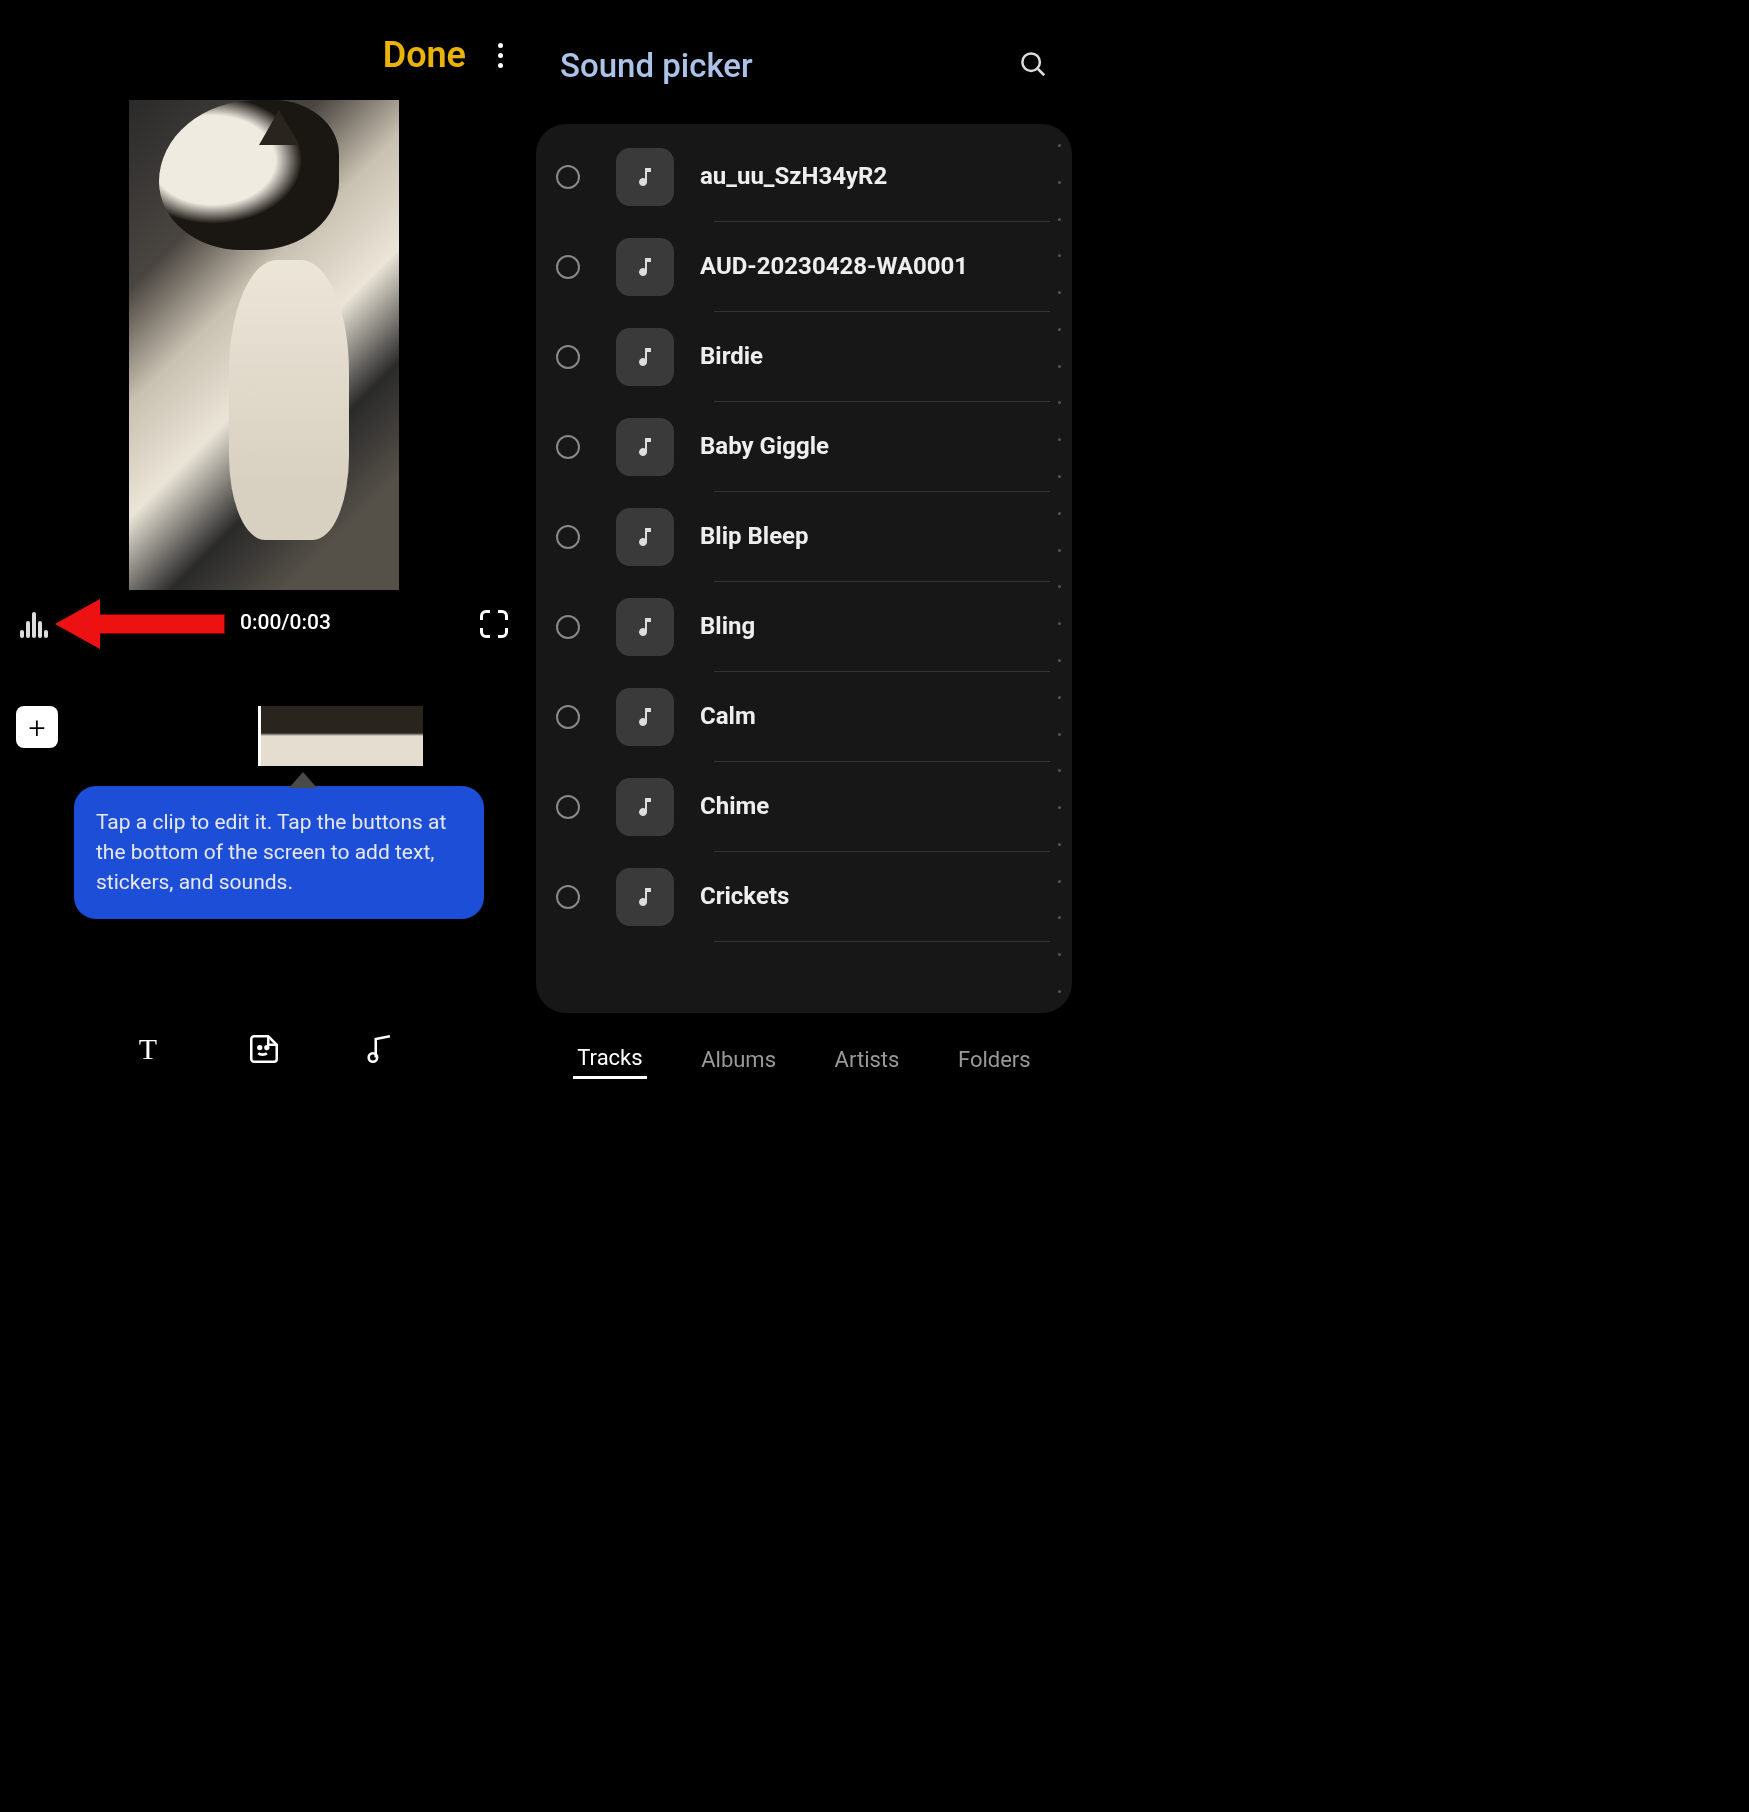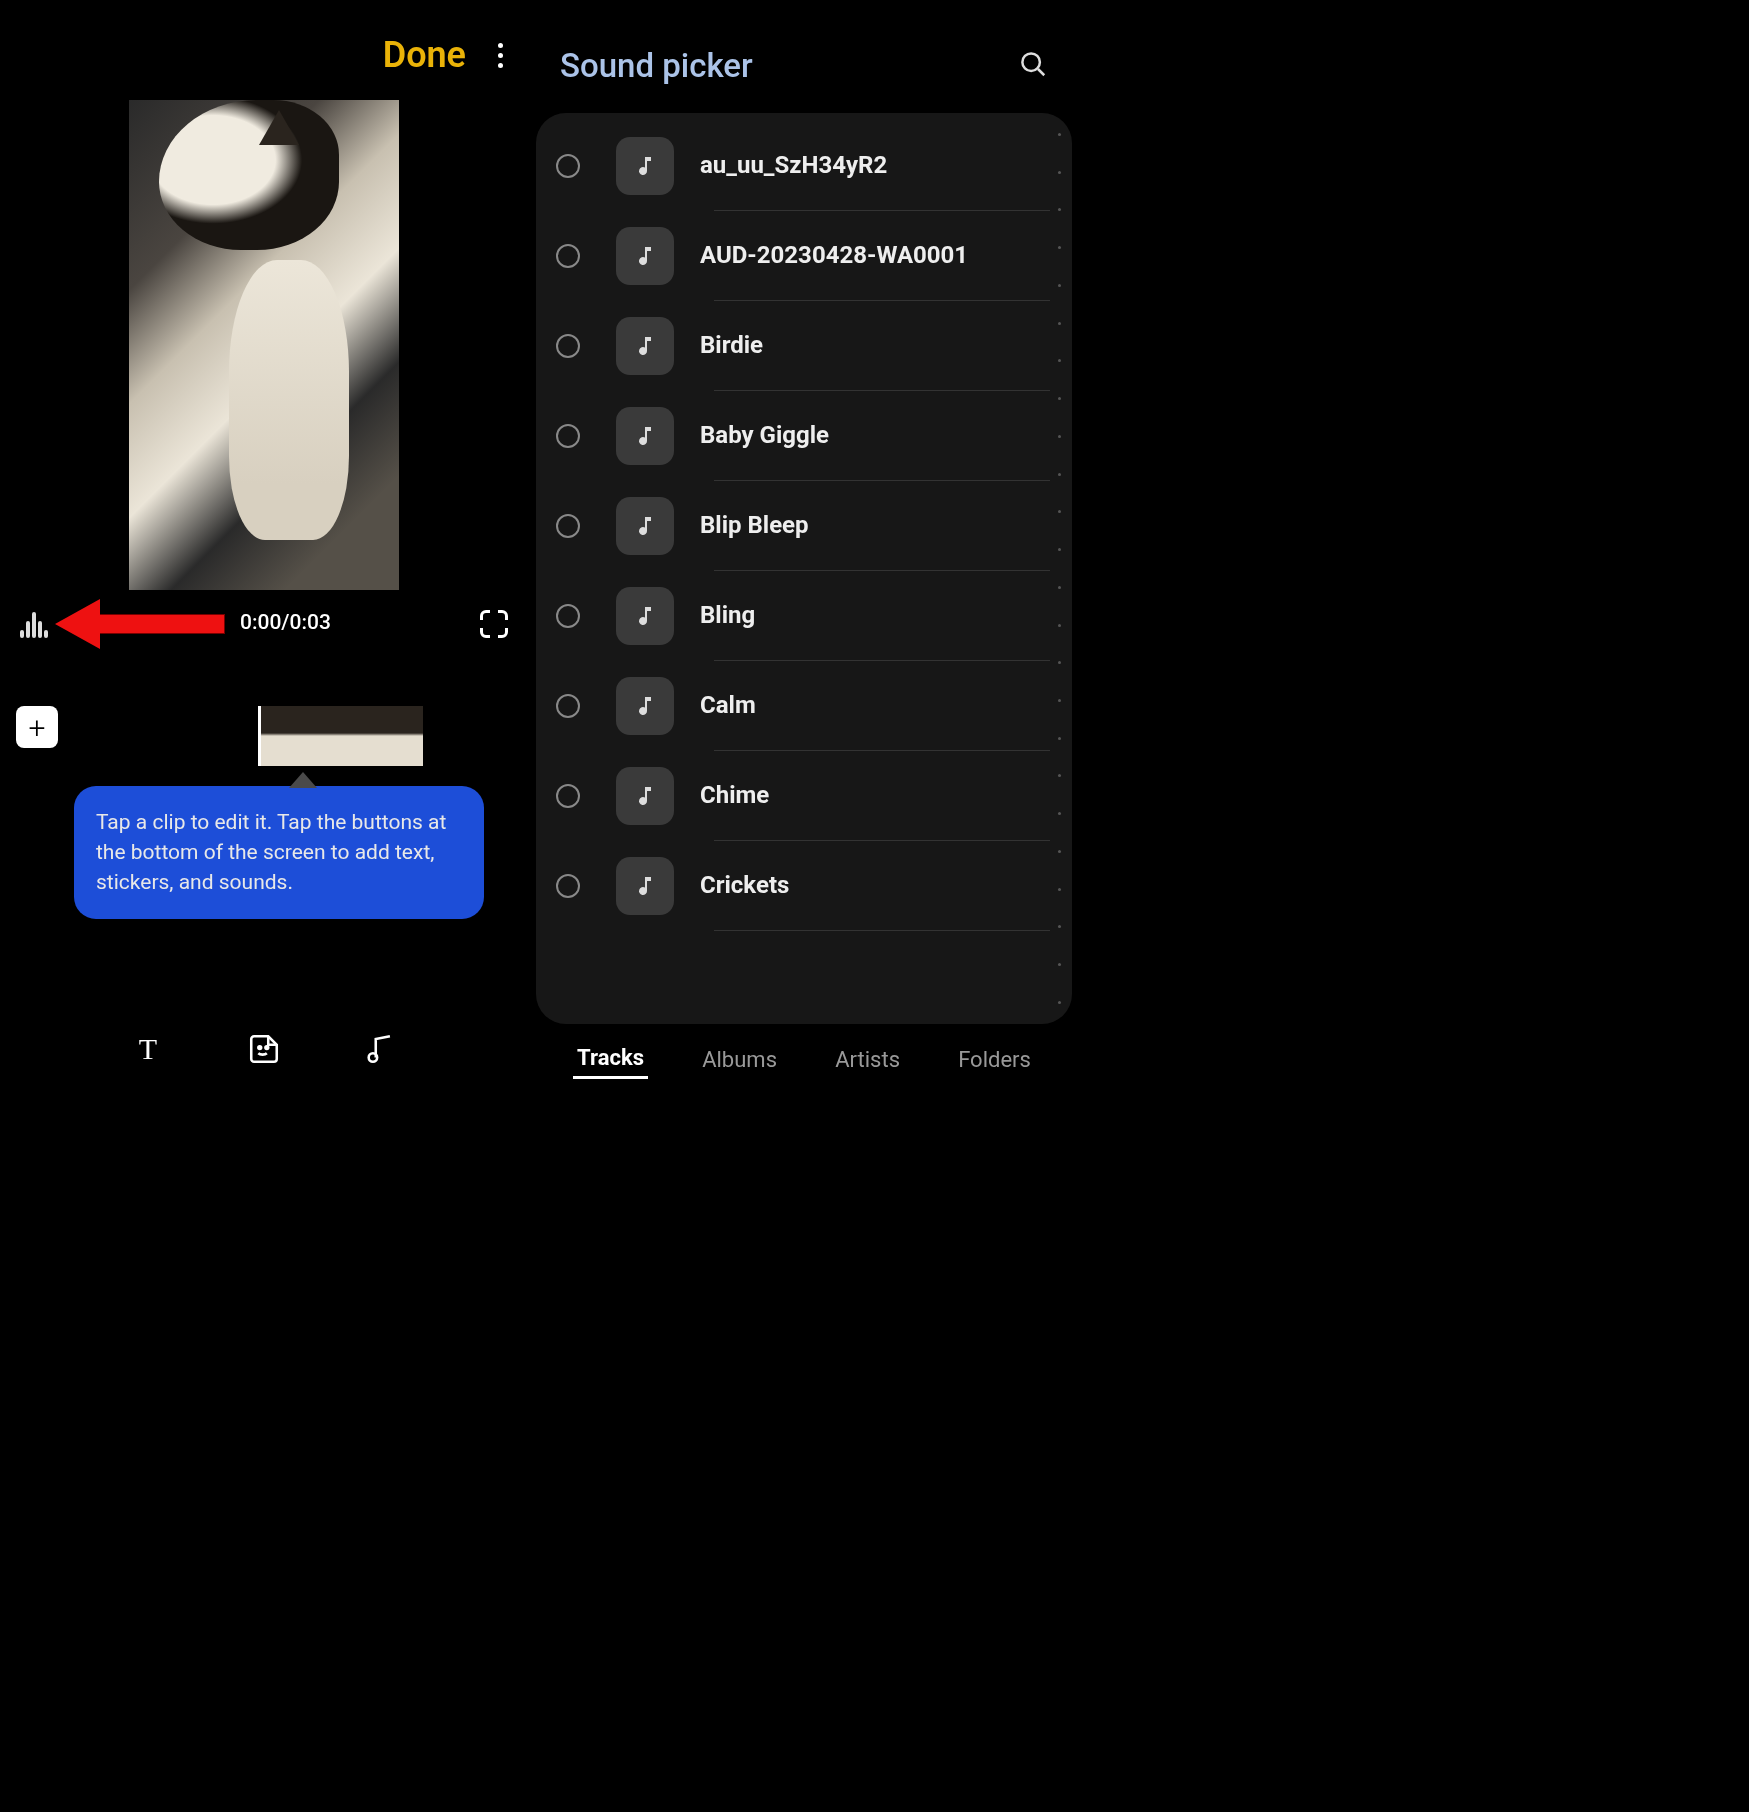--- a/index.html
+++ b/index.html
@@ -18,20 +18,21 @@
     position: relative;
     background: #000;
   }
   .right-pane {
     width: 552px;
     height: 100%;
     background: #000;
     position: relative;
     display: flex;
     flex-direction: column;
+    gap: 11px;
   }
   
   .top-bar {
     display: flex;
     justify-content: flex-end;
     align-items: center;
     padding: 20px 24px 0 0;
     height: 90px;
   }
   .done-btn {
@@ -199,21 +200,21 @@
   .index-dots {
     position:absolute; right:8px; top:20px; bottom:20px; width:10px;
     display:flex; flex-direction:column; justify-content:space-between;
   }
   .index-dots span { width:3px;height:3px;background:#555;border-radius:50%;margin:0 auto;}
   .sp-tabs {
     display:flex; justify-content:space-around; align-items:center;
     height:70px; padding:0 20px;
   }
   .sp-tab { font-size:22px; color:#999; padding:6px 4px; }
-  .sp-tab.active { color:#fff; font-weight:700; border-bottom:3px solid #fff;text-align:center;}
+  .sp-tab.active { color:#fff; font-weight:400; border-bottom:3px solid #fff;text-align:center;}
 </style>
 </head>
 <body>
 
 <div class="left-pane">
   <div class="top-bar">
     <div class="done-btn">Done</div>
     <div class="more-dots">
       <span></span>
       <span></span>

